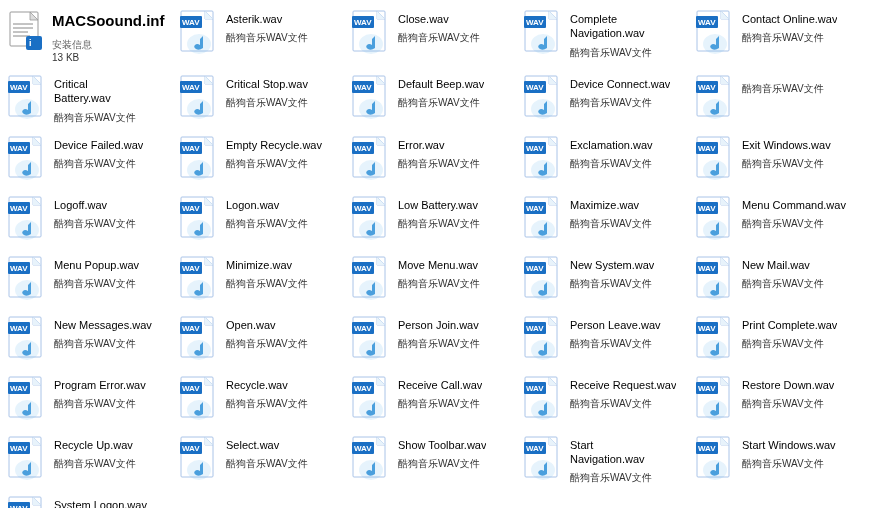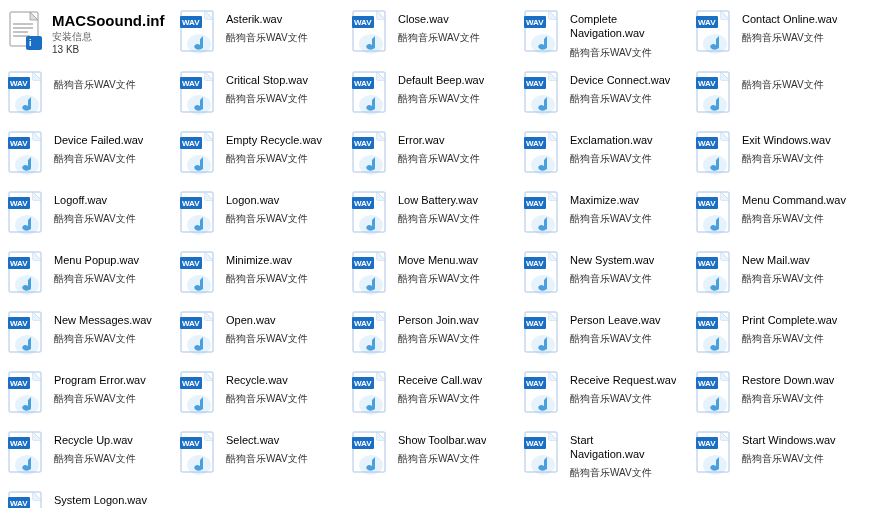--- a/index.html
+++ b/index.html
@@ -74,21 +74,21 @@
       padding-top: 2px;
     }
     .info-name {
       font-size: 15px;
       font-weight: bold;
       color: #000;
     }
     .info-detail {
       font-size: 10px;
       color: #666;
-      margin-top: 1px;
+      margin-top: 9px;
     }
     .info-size {
       font-size: 10px;
       color: #333;
     }
   </style>
 </head>
 <body>
 
 <div class="grid">
@@ -221,20 +221,21 @@
 
     <g transform="translate(5, 18)">
 
       <ellipse cx="14" cy="16" rx="12" ry="10" fill="#5aacee" opacity="0.15"></ellipse>
 
       <path d="M18 8 L18 20 Q14 23 11 21 Q8 19 10 17 Q12 15 15 17 L15 11 Z" fill="#4a9fdd"></path>
 
     </g>
   </svg></div>
       <div class="file-info">
+        <div class="file-name">Critical<br>Battery.wav</div>
         <div class="file-type">酷狗音乐WAV文件</div>
       </div>
     </div>
     <div class="file-item">
       <div class="file-icon"><svg viewBox="0 0 42 48" xmlns="http://www.w3.org/2000/svg">
 
     <rect x="1" y="1" width="32" height="40" rx="1" ry="1" fill="white" stroke="#aac4e8" stroke-width="1"></rect>
 
     <polygon points="25,1 33,9 25,9" fill="#c8ddf0" stroke="#aac4e8" stroke-width="0.8"></polygon>
     <polygon points="25,1 25,9 33,9" fill="#e8f3fb"></polygon>

